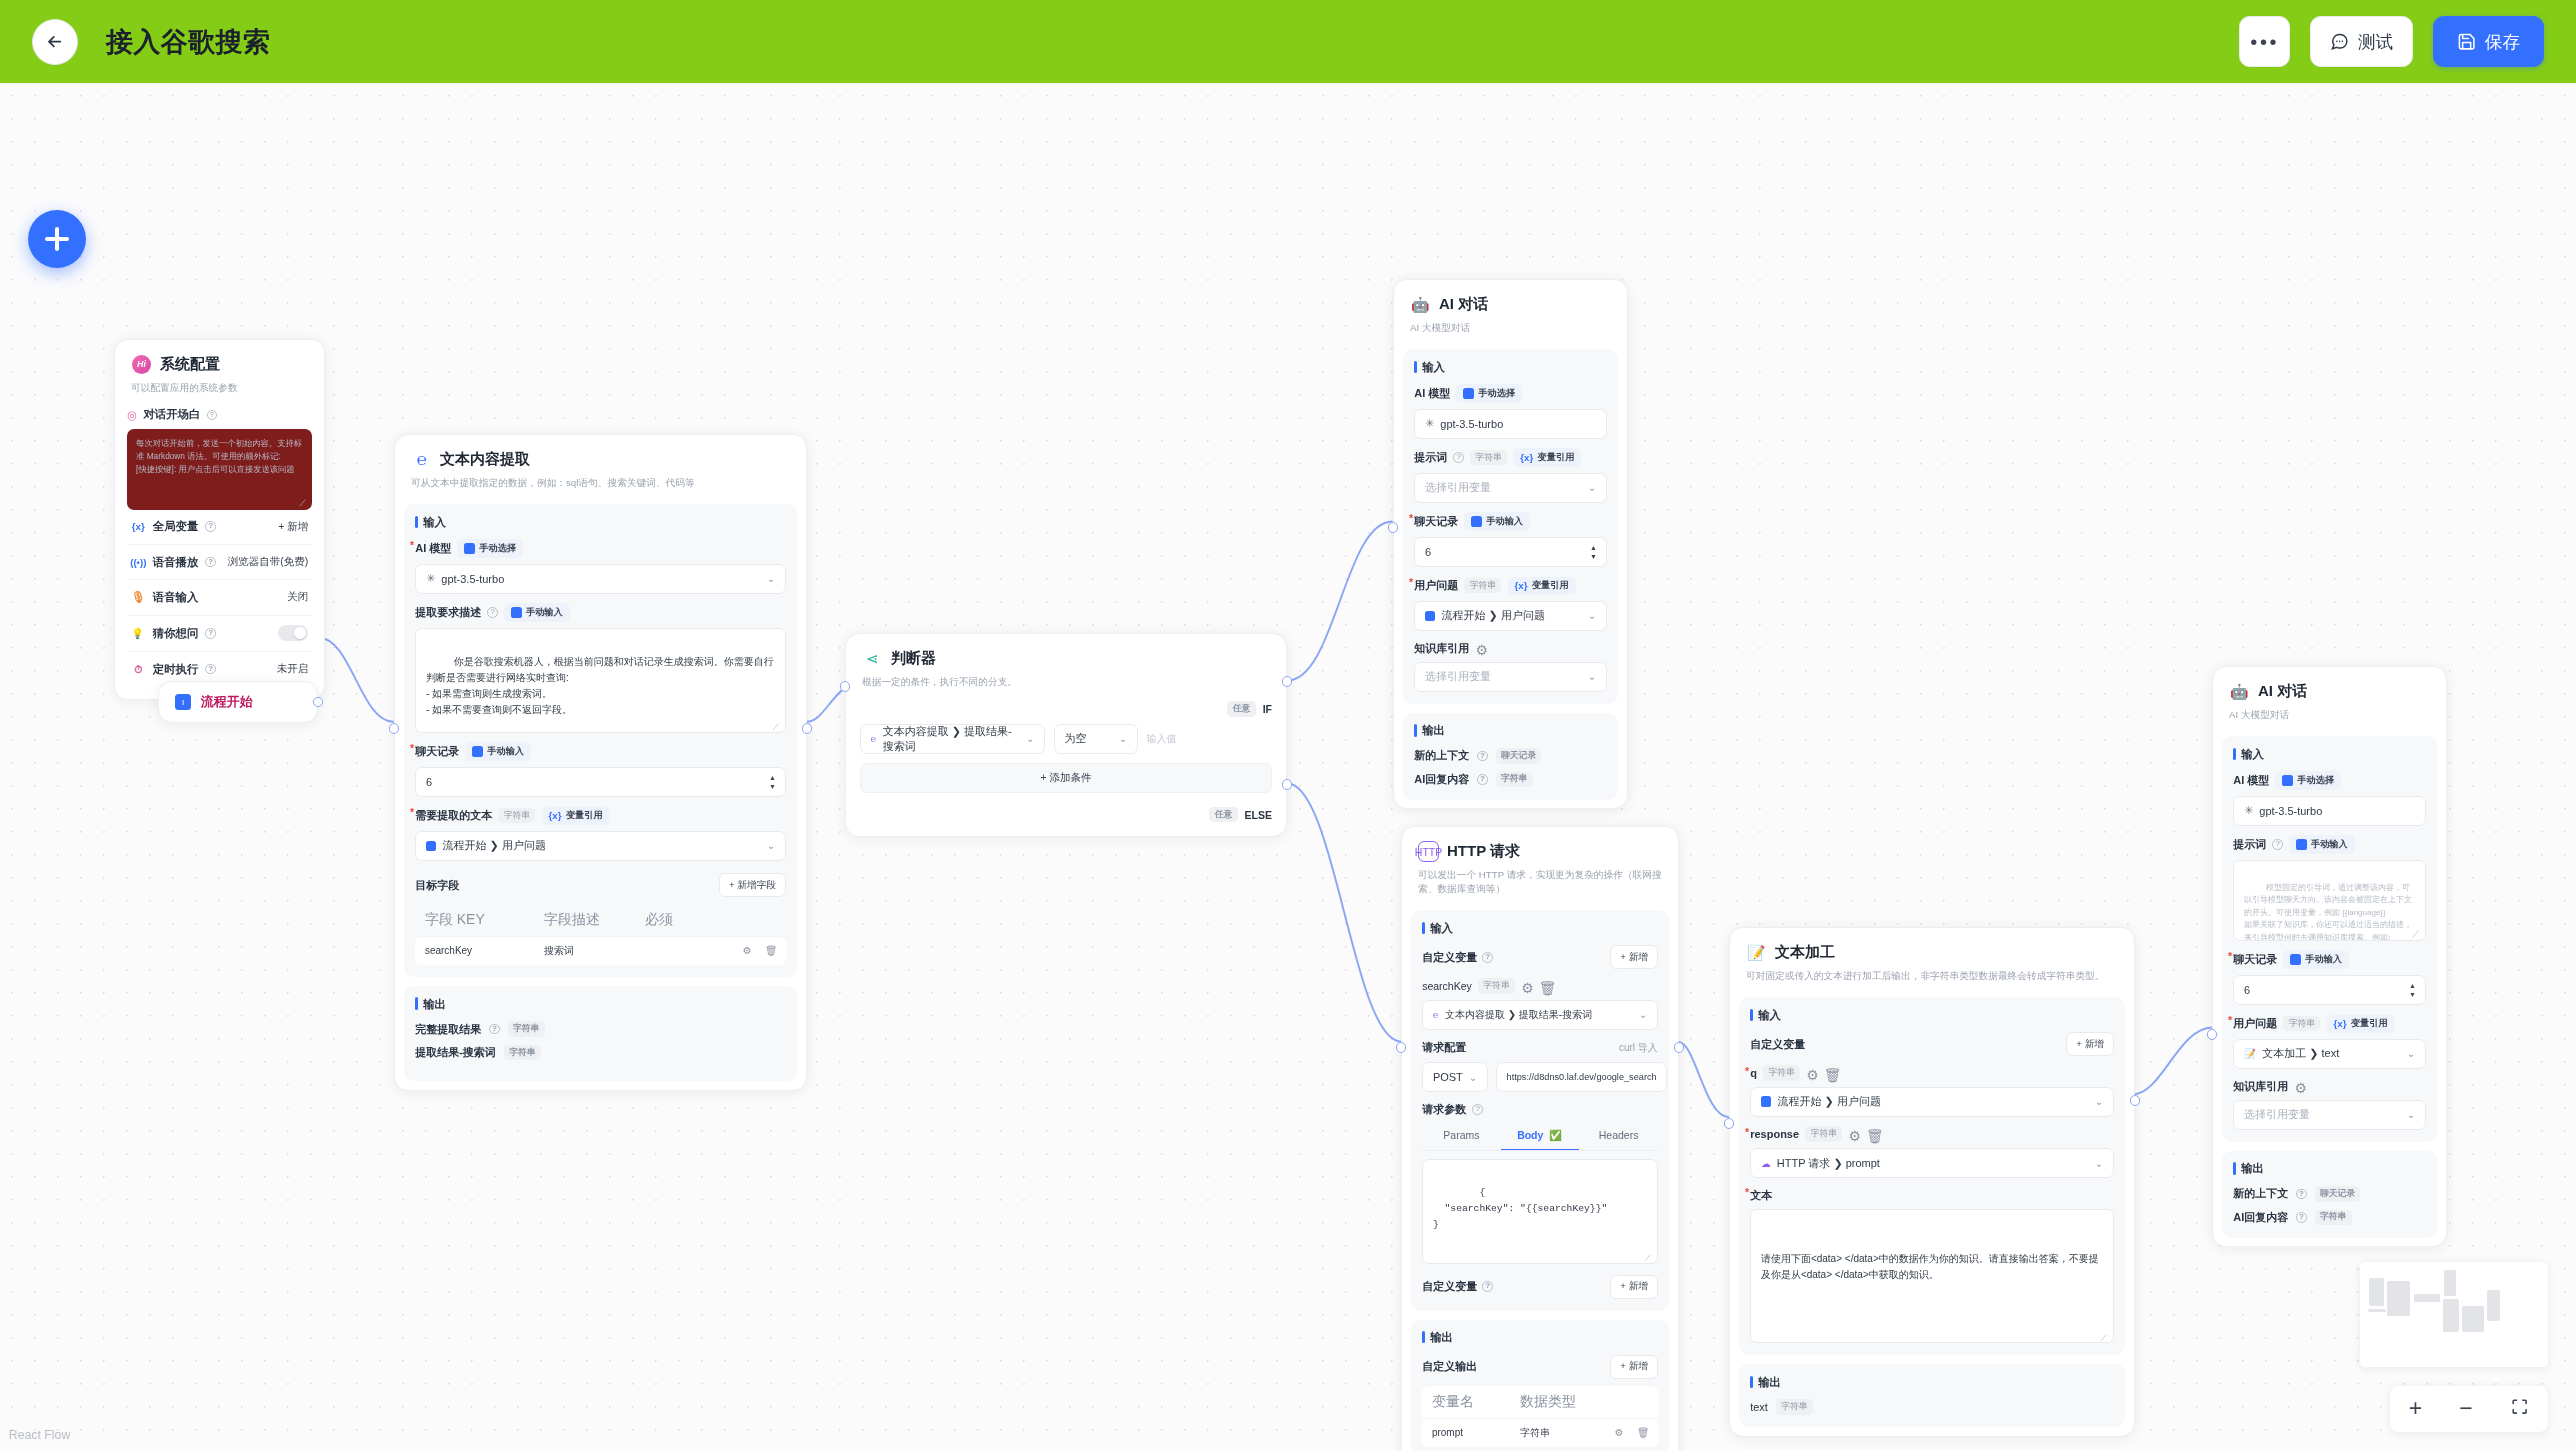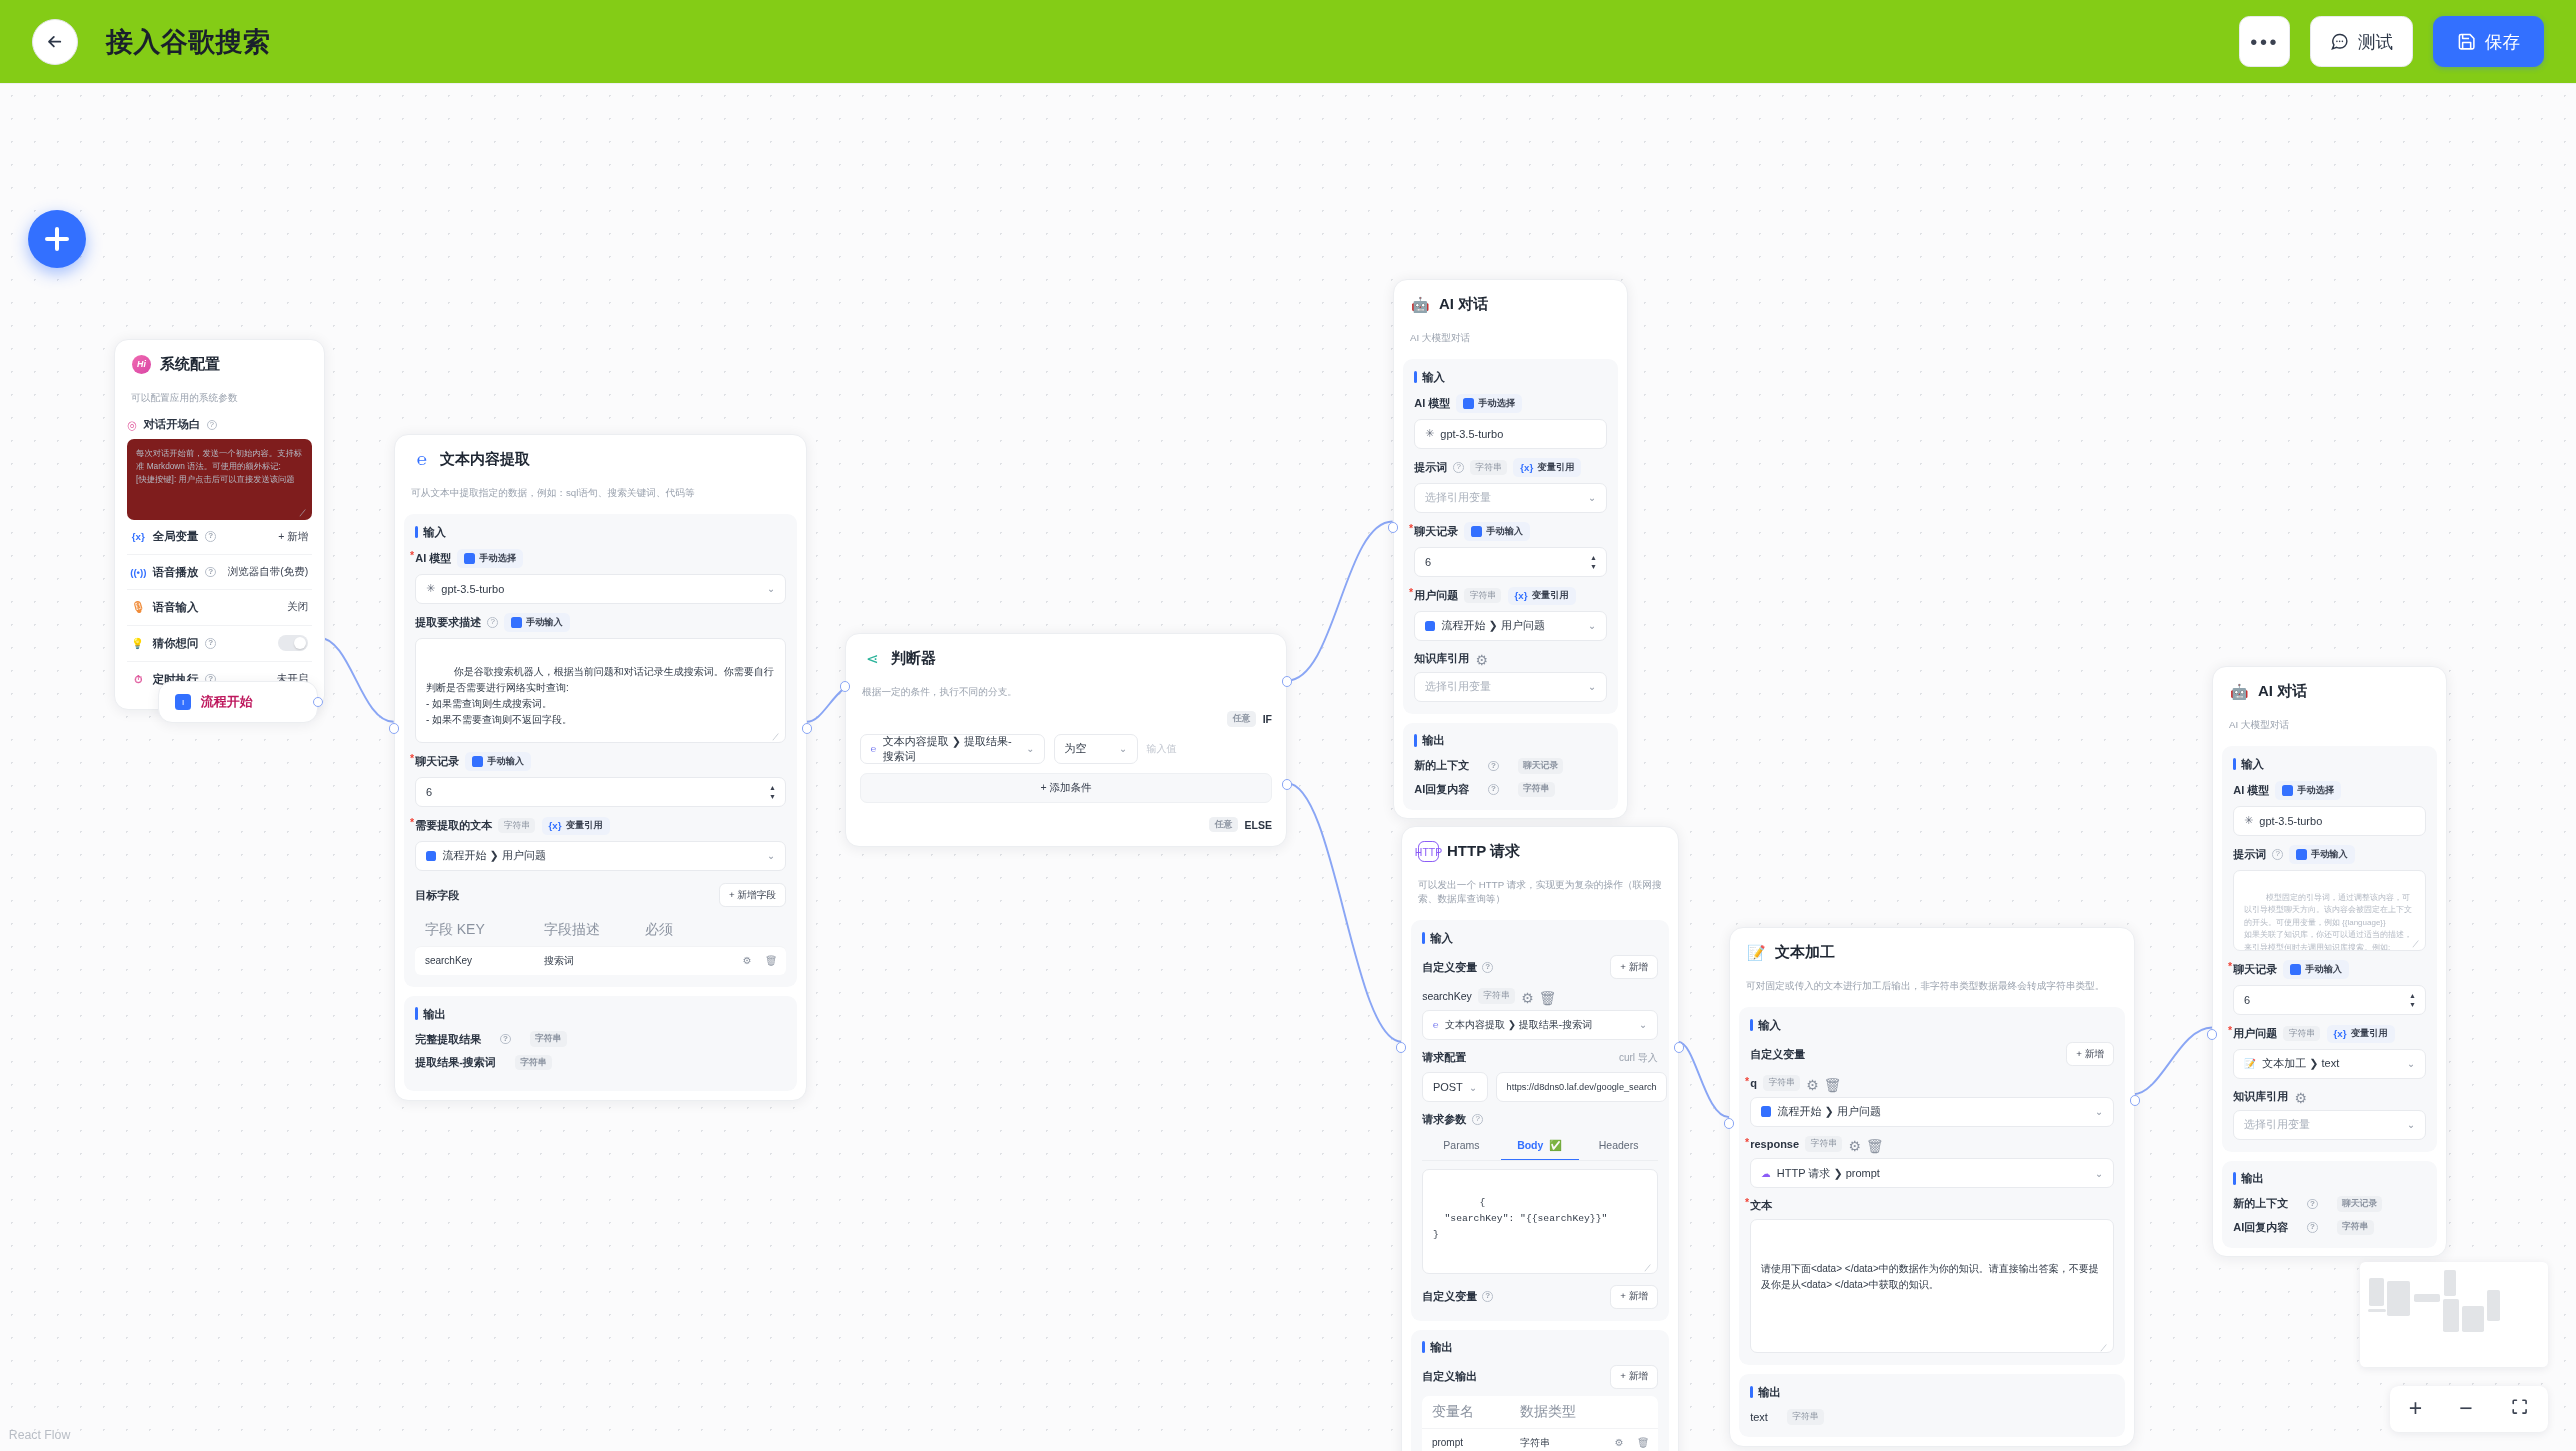--- a/index.html
+++ b/index.html
@@ -64,21 +64,21 @@
   .node {
     position: absolute; background: #fff; border-radius: 14px;
     border: 0.9px solid #eceef1;
     box-shadow: 0 1.8px 12.3px rgba(18,28,45,.07);
     z-index: 20;
   }
   .node-head { padding: 14px 16px 8.8px 16px; }
   .node-title-row { display: flex; align-items: center; gap: 8px; }
   .node-icon { width: 21px; height: 21px; flex: 0 0 auto; display:flex; align-items:center; justify-content:center;}
   .node-title { font-size: 15px; font-weight: 700; color: #1f2733; }
-  .node-sub { margin-top: 16px; font-size: 9.7px; color: #9aa2ae; line-height: 1.45; }
+  .node-sub { margin-top: 6px; font-size: 9.7px; color: #9aa2ae; line-height: 1.45; }
 
   .sec {
     margin: 5.3px 8.8px 8.8px 8.8px; background: #f7f8fa; border-radius: 9.7px;
     padding: 10.5px 11.4px 12.3px 11.4px;
   }
   .sec-title {
     font-size: 11.4px; font-weight: 700; color: #2b3442; padding-left: 8px;
     position: relative; margin-bottom: 9.7px;
   }
   .sec-title::before {
@@ -132,21 +132,21 @@
     border: 0.9px solid #e8eaee; background: #fff; border-radius: 6.2px;
     font-size: 9.7px; color: #3b4251; padding: 4.4px 8.8px; cursor: pointer; white-space: nowrap;
   }
   .row-between { display: flex; align-items: center; justify-content: space-between; }
   .tbl { background: #fff; border-radius: 7px; margin-top: 7px; }
   .tbl-head, .tbl-row { display: flex; align-items: center; padding: 7px 9.7px; font-size: 10px; }
   .tbl-head { color: #8b93a0; font-size: 14px; background: transparent; }
   .tbl-row { color: #313a47; border-top: 0.9px solid #f2f3f5; }
   .mini-ico { width: 11.4px; height: 11.4px; color: #8b93a0; cursor: pointer; }
 
-  .out-row { display: flex; align-items: center; gap: 19px; margin-bottom: 8px; font-size: 11px; color: #2b3442; font-weight: 600;}
+  .out-row { display: flex; align-items: center; gap: 8px; margin-bottom: 8px; font-size: 11px; color: #2b3442; font-weight: 600;}
 
   
   .sys-row {
     display: flex; align-items: center; gap: 7px; padding: 9.7px 3.5px;
     border-bottom: 0.9px solid #f1f2f4; font-size: 11.4px; color: #2b3442; font-weight: 600;
   }
   .sys-row:last-child { border-bottom: none; }
   .sys-right { margin-left: auto; font-size: 10.5px; color: #3b4251; font-weight: 500; }
   .sys-ico { width: 15px; height: 15px; display:flex; align-items:center; justify-content:center; font-size: 11.4px;}
   .toggle { width: 30px; height: 16px; border-radius: 8.8px; background: #e7e9ed; position: relative; margin-left: auto;}

